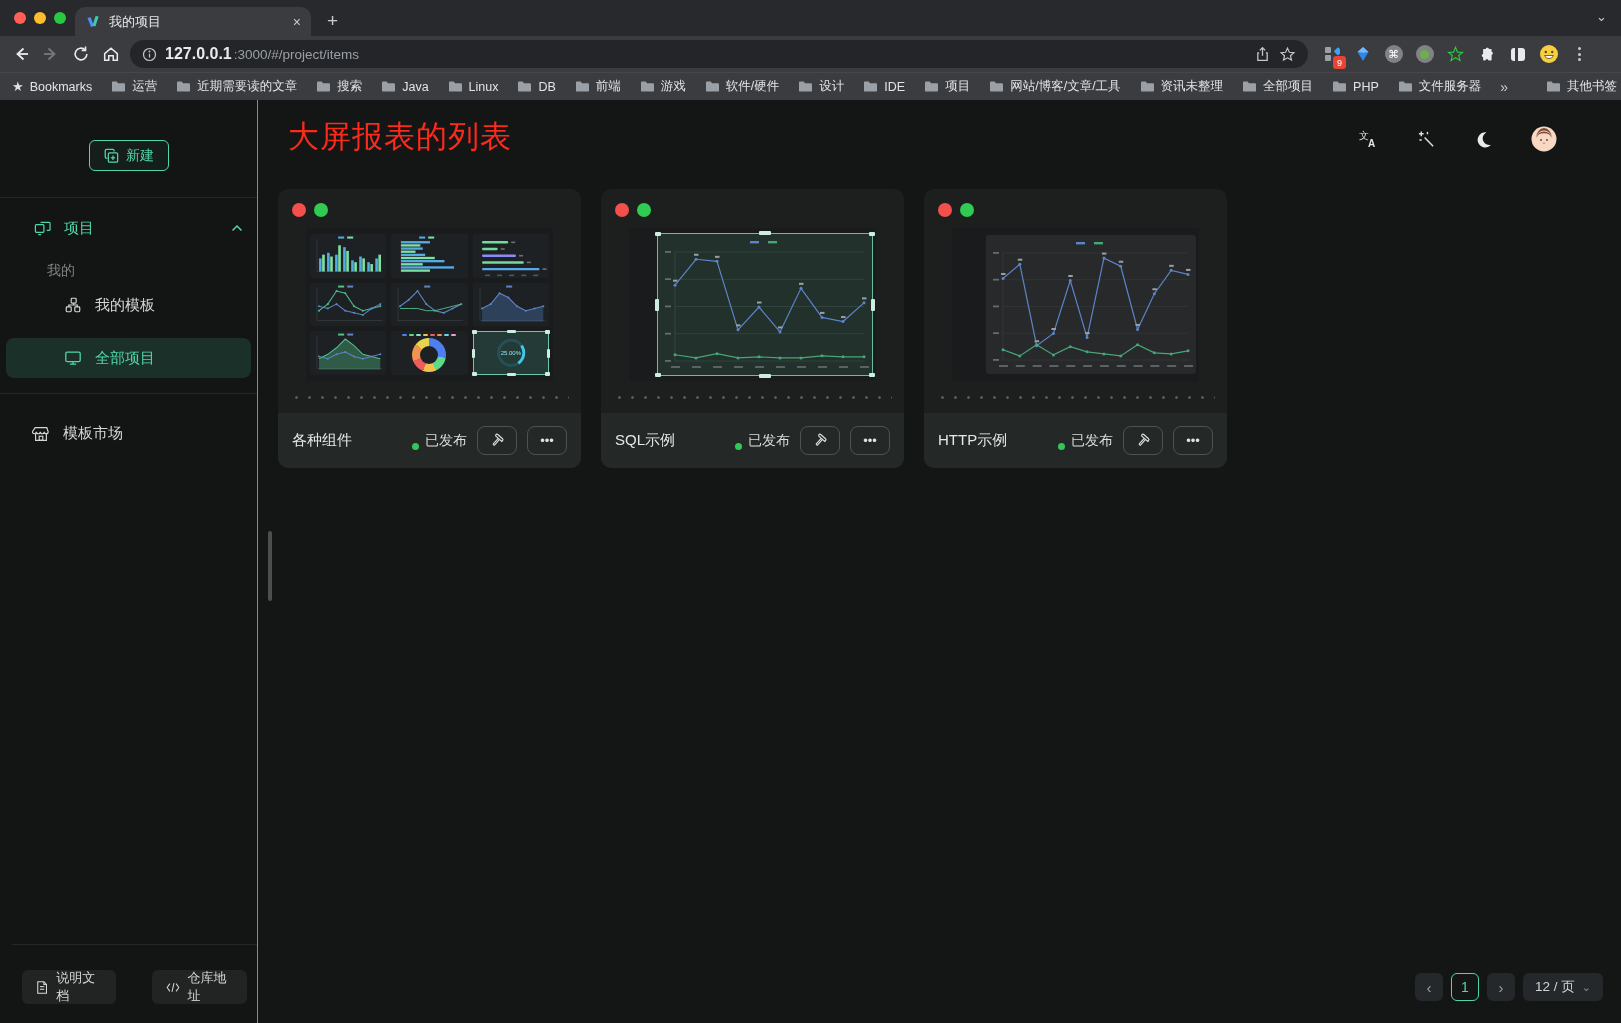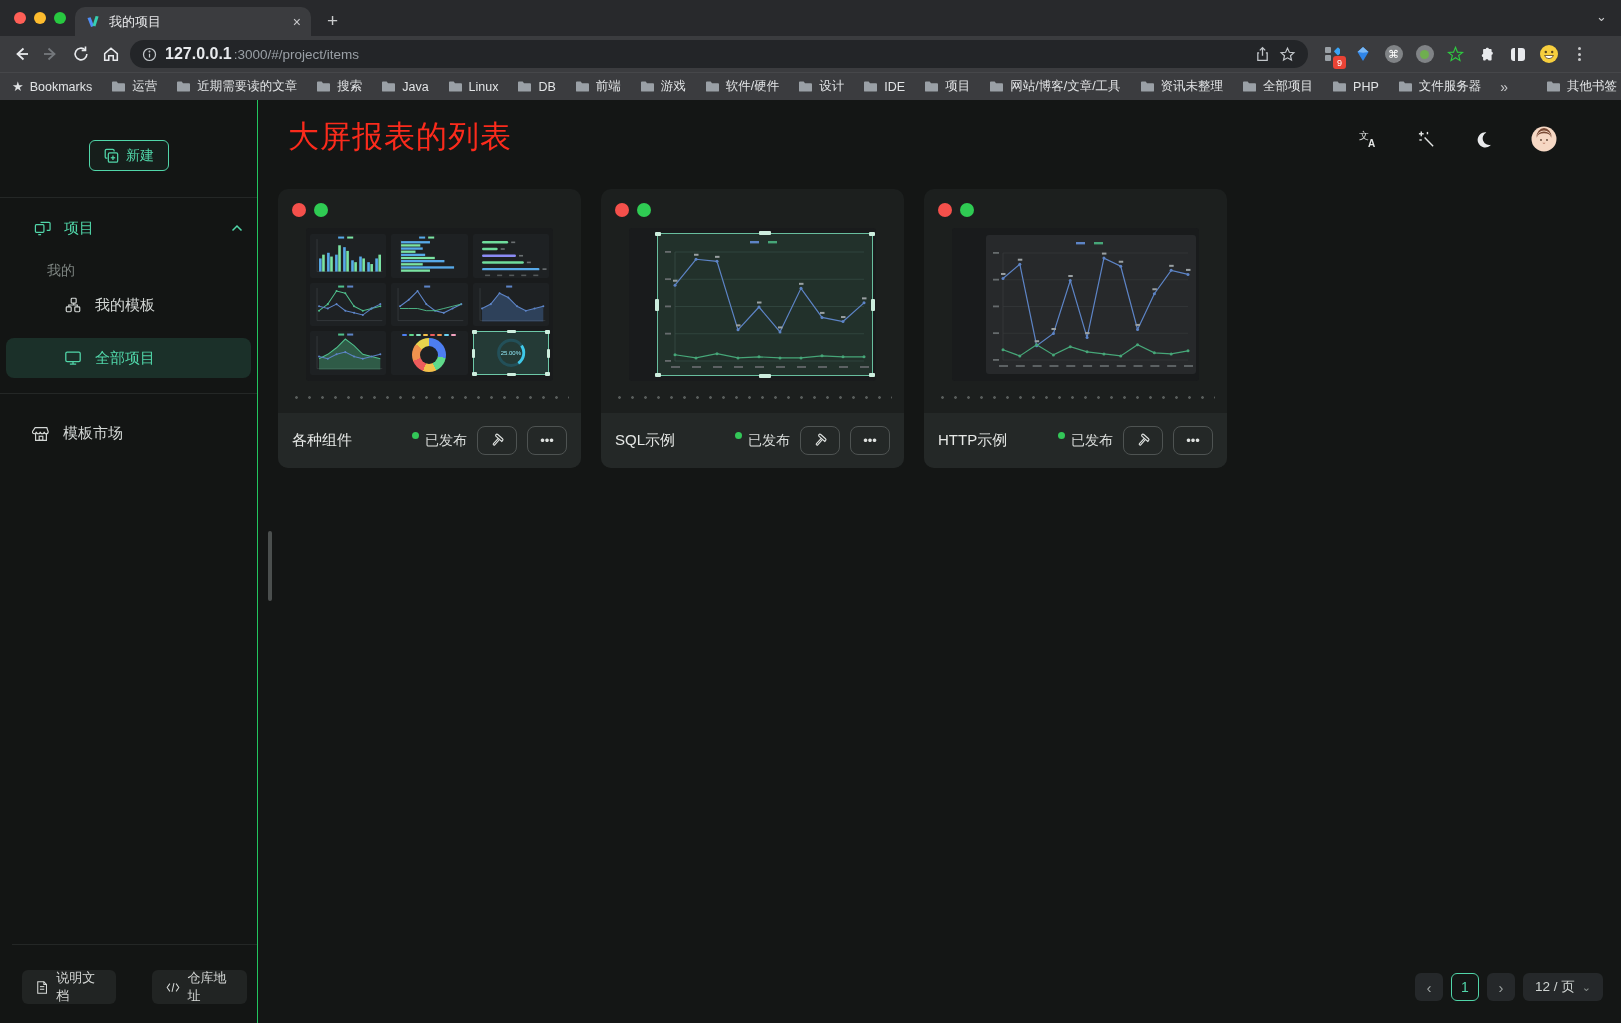--- a/index.html
+++ b/index.html
@@ -92,21 +92,21 @@
   .chartpanel { position:absolute; border-radius:3px; }
   .chartpanel svg { position:absolute; inset:0; width:100%; height:100%; }
   .gtext { position:absolute; left:0; right:0; top:50%; transform:translateY(-50%); text-align:center;
     font-size:6px; color:#8fe4f2; }
   .cardsep { margin:15px -2px 0; height:3px;
     background-image:radial-gradient(circle, #575c5a 1.1px, transparent 1.6px);
     background-size:13px 3px; background-position:0 center; background-repeat:repeat-x; }
   .cfooter { position:absolute; left:0; right:0; bottom:0; height:55px; background:#242827;
     border-radius:0 0 10px 10px; display:flex; align-items:center; padding:0 14px; }
   .ctitle { font-size:15px; color:#e6e8e6; }
-  .cstatus { margin-left:auto; display:flex; align-items:flex-start; gap:6px; color:#dadddb; font-size:14px; }
+  .cstatus { margin-left:auto; display:flex; align-items:flex-end; gap:6px; color:#dadddb; font-size:14px; }
   .sdot { width:7px; height:7px; border-radius:50%; background:#33c758; }
   .iconbtn { width:40px; height:29px; border:1px solid #4e5352; border-radius:8px; margin-left:10px;
     display:grid; place-items:center; color:#dfe2e0; background:transparent; font-size:13px; }
 
   .pager { position:absolute; right:18px; bottom:22px; display:flex; align-items:center; gap:8px; }
   .pgbtn { width:28px; height:28px; border-radius:6px; background:#25282a; color:#9ba1a0;
     display:grid; place-items:center; font-size:15px; }
   .pgcur { width:28px; height:28px; border-radius:6px; border:1px solid #51d6a9; color:#51d6a9;
     display:grid; place-items:center; font-size:14px; }
   .pgsize { height:28px; border-radius:6px; background:#25282a; color:#cfd4d2; display:flex;

